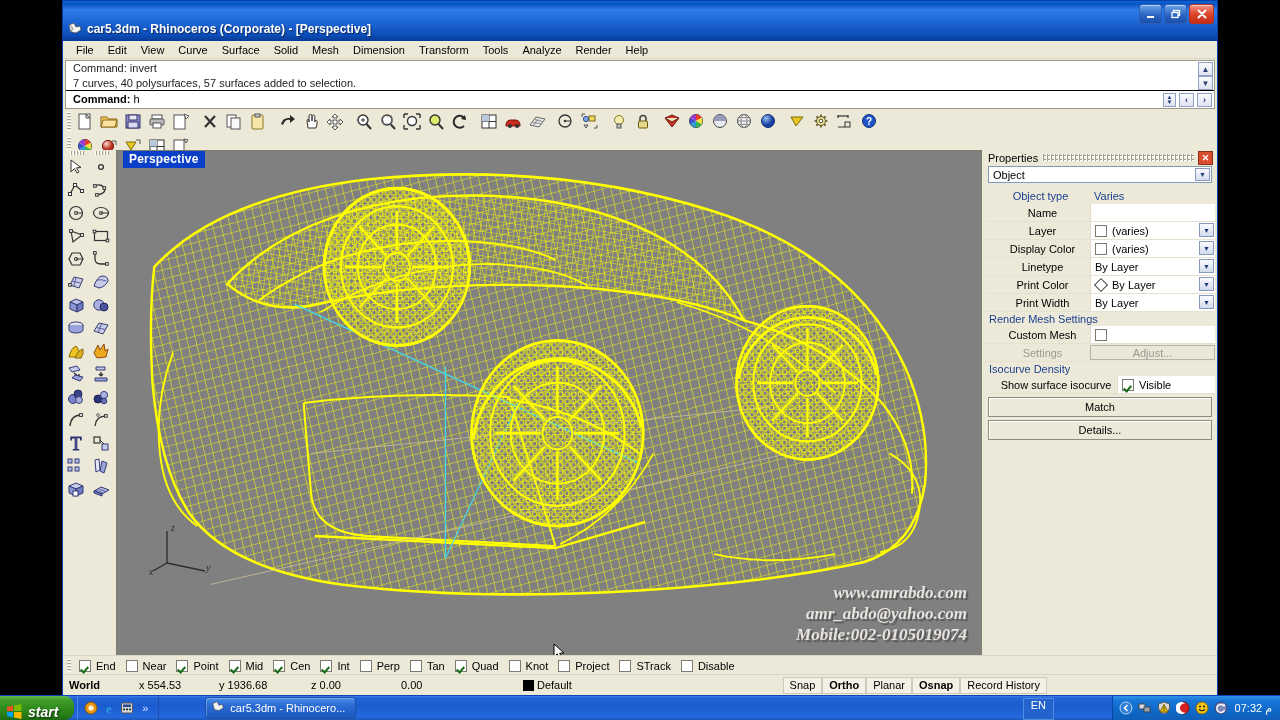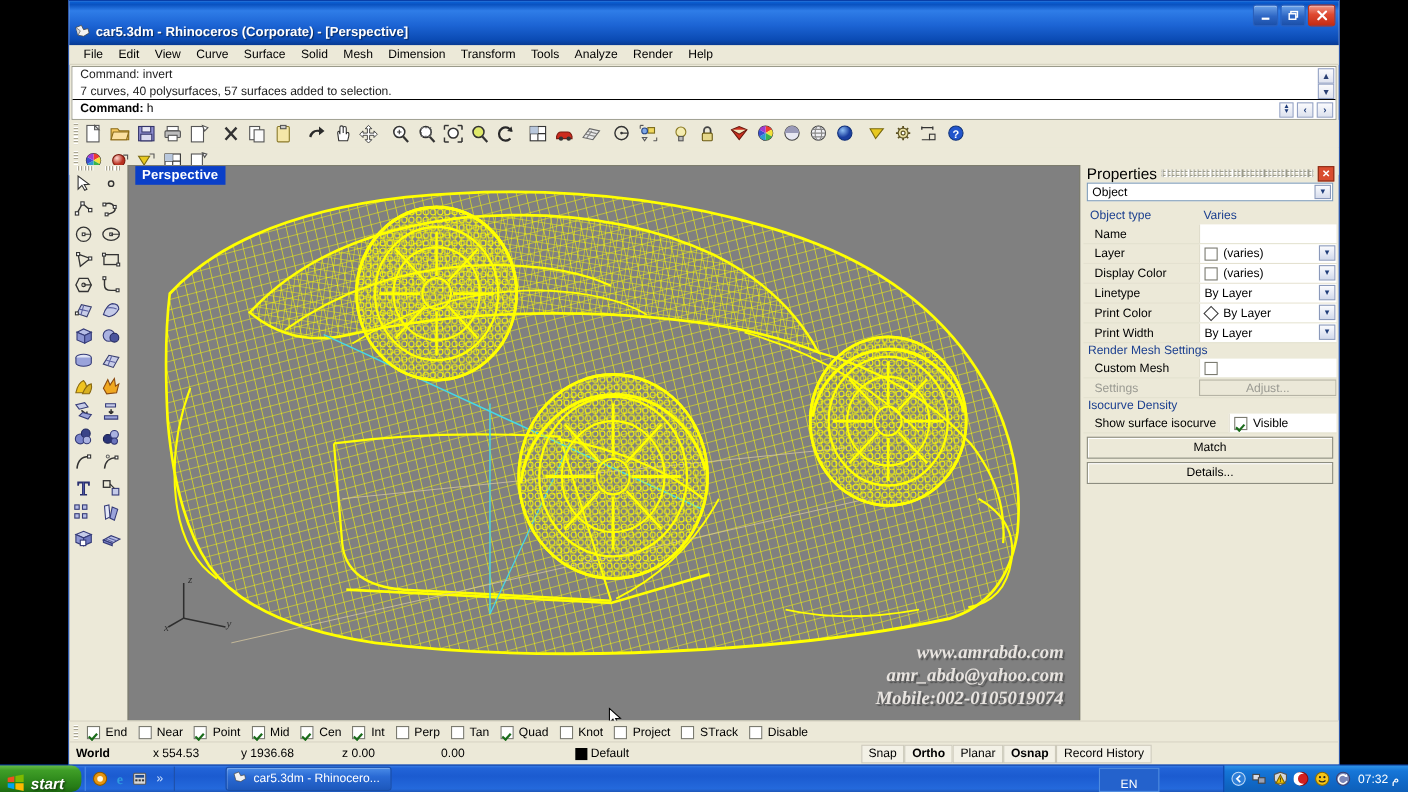--- a/index.html
+++ b/index.html
@@ -62,33 +62,33 @@
   #vplabel{position:absolute;left:6px;top:0px;background:#0a3fc8;color:#fff;font-size:12px;font-weight:bold;
            padding:1px 6px 2px 6px;z-index:6;letter-spacing:.2px;}
   #watermark{position:absolute;right:14px;bottom:10px;z-index:7;text-align:right;font-family:"Liberation Serif",serif;
              font-style:italic;font-weight:bold;font-size:17px;line-height:21px;color:#e8e4e0;
              text-shadow:1px 1px 0 #6d6d6d,2px 2px 1px rgba(40,40,40,.55);}
   #axisind{position:absolute;left:32px;bottom:72px;z-index:6;}
 
   
   #props{position:absolute;right:2px;top:0;width:230px;bottom:0;background:#ece9d8;}
   #propshdr{display:flex;align-items:center;height:13px;padding:1px 2px 0 3px;}
-  #propshdr .ptitle{font-size:14px;color:#000;white-space:nowrap;text-align:right;}
+  #propshdr .ptitle{font-size:11px;color:#000;white-space:nowrap;text-align:right;}
   #propshdr .pdots{flex:1;height:7px;margin:0 4px;
        background:repeating-linear-gradient(90deg,#fff 0 1px,#9b9b8c 1px 2px,transparent 2px 4px),
                   repeating-linear-gradient(0deg,#fff 0 1px,#9b9b8c 1px 2px,transparent 2px 4px);}
   #propshdr .pclose{width:13px;height:12px;background:#d94c2f;border:1px solid #8a2f18;color:#fff;font-size:9px;
        display:flex;align-items:center;justify-content:center;font-weight:bold;}
   .combo{margin:2px 3px 4px 3px;height:17px;background:#fff;border:1px solid #7f9db9;display:flex;align-items:center;
          font-size:11px;padding-left:4px;position:relative;box-sizing:border-box;}
   .combo .arrow{position:absolute;right:1px;top:1px;width:15px;height:13px;
          background:linear-gradient(180deg,#fafbfe,#d6dcec);border:1px solid #8a99bb;box-sizing:border-box;
          display:flex;align-items:center;justify-content:center;font-size:7px;color:#1f3d7a;}
   .secthdr{font-size:11px;color:#1b3f8f;padding:1px 0 1px 4px;}
-  .prow{display:flex;align-items:center;height:17px;font-size:11px;border-bottom:1px solid #e4e1d0;}
+  .prow{display:flex;align-items:center;height:17px;font-size:11px;border-bottom:1px solid #e4e1d0;text-align:center;}
   .prow .lbl{width:105px;padding-left:10px;color:#000;box-sizing:border-box;white-space:nowrap;overflow:hidden;}
   .prow .lbl.dim{color:#9a9a92;}
   .prow .val{flex:1;background:#fff;height:17px;display:flex;align-items:center;padding-left:4px;position:relative;
              box-sizing:border-box;border-left:1px solid #e0ddcc;white-space:nowrap;overflow:hidden;}
   .prow .val.plain{background:transparent;border-left:none;}
   .drop{position:absolute;right:1px;top:1px;width:15px;height:14px;background:linear-gradient(180deg,#fafbfe,#d2daec);
         border:1px solid #8a99bb;box-sizing:border-box;display:flex;align-items:center;justify-content:center;
         font-size:7px;color:#1f3d7a;}
   .spin{position:absolute;right:1px;top:1px;width:14px;height:14px;background:linear-gradient(180deg,#fafbfe,#d2daec);
         border:1px solid #8a99bb;box-sizing:border-box;display:flex;flex-direction:column;align-items:center;
@@ -127,21 +127,21 @@
   #qlaunch{display:flex;align-items:center;gap:4px;padding:0 6px;height:22px;margin-left:3px;
      border-left:1px solid #4d8ae8;border-right:1px solid #1e4fa8;}
   #tasks{display:flex;align-items:center;margin-left:6px;padding-left:40px;}
   .taskitem{display:flex;align-items:center;gap:5px;height:20px;padding:0 10px 0 5px;border-radius:3px;
      background:linear-gradient(180deg,#4a8ce8,#2a6ad4 40%,#1d58bc);border:1px solid #1b4fa8;
      color:#fff;font-size:11px;box-shadow:inset 1px 1px 0 rgba(255,255,255,.25);white-space:nowrap;}
   #tray{position:absolute;right:0;top:0;height:24px;display:flex;align-items:center;gap:5px;padding:0 8px 0 6px;
      background:linear-gradient(180deg,#2f93e8 0,#1676d8 20%,#1069c8 60%,#0e5fb8 100%);
      border-left:1px solid #0a46a8;}
   #tray .tclock{color:#fff;font-size:11px;margin-left:2px;}
-  #langbar{position:absolute;right:226px;top:2px;height:20px;display:flex;align-items:flex-end;padding:0 19px;
+  #langbar{position:absolute;right:226px;top:2px;height:20px;display:flex;align-items:flex-start;padding:0 7px;
      background:#2462cc;color:#fff;font-size:11px;border:1px solid #4f8ce0;}
   .trayicon{width:14px;height:14px;border-radius:2px;display:flex;align-items:center;justify-content:center;
      font-size:9px;color:#fff;}
 
   
   #cursor{position:absolute;left:436px;top:492px;z-index:20;}
 </style>
 </head>
 <body>
 

